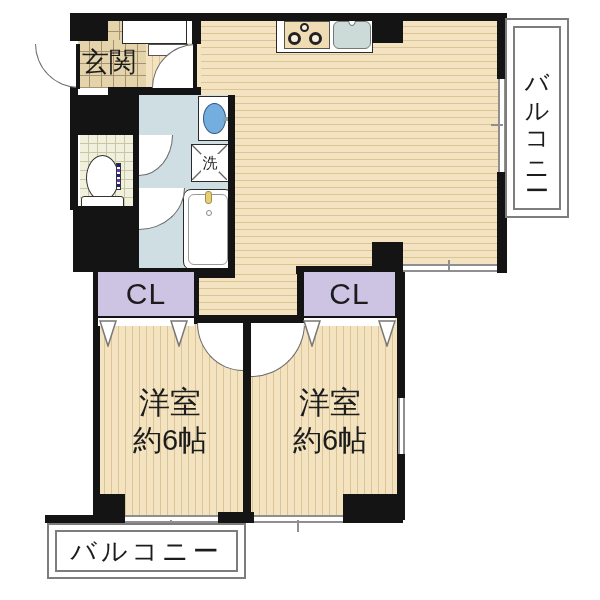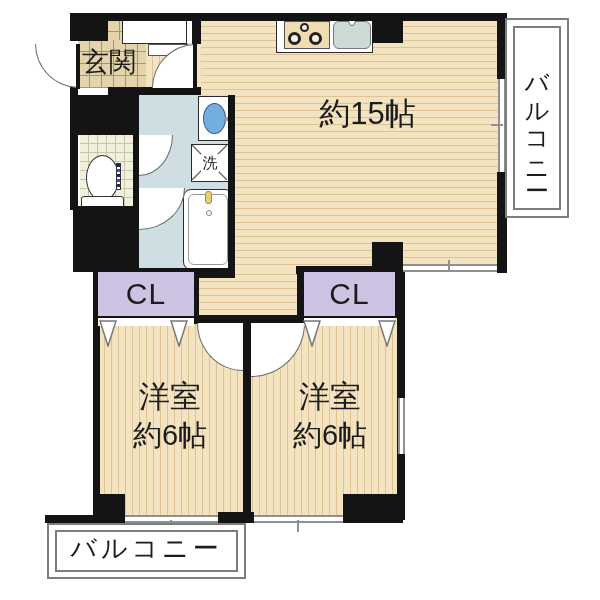--- a/index.html
+++ b/index.html
@@ -23,21 +23,21 @@
   .wall{background:var(--wall,#141414);}
   .win-h{background:#fff;border-top:2px solid var(--window,#8f8f8f);border-bottom:2px solid var(--window,#8f8f8f);}
   .win-v{background:#fff;border-left:2px solid var(--window,#8f8f8f);border-right:2px solid var(--window,#8f8f8f);}
   .tick{background:var(--window,#8f8f8f);}
   .fixture{background:#fff;border:1.5px solid #2a2a2a;}
   .arc{background:#fff;}
   .balc{background:#fff;border:2px solid var(--balcony_border,#7d7d7d);}
   .balc-inner{background:#fff;border:2px solid var(--balcony_border,#7d7d7d);}
   .closet{background:var(--closet,#cdc3e3);border:2.5px solid var(--wall,#141414);
     display:flex;align-items:center;justify-content:center;font-size:30px;letter-spacing:1px;}
-  .label{display:flex;flex-direction:column;align-items:center;text-align:center;line-height:1.25;}
+  .label{display:flex;flex-direction:column;align-items:center;justify-content:center;text-align:center;line-height:1.25;}
   .v-text{writing-mode:vertical-rl;text-orientation:mixed;display:flex;align-items:center;justify-content:center;}
 </style>
 </head>
 <body>
 
 <div id="plan">
 
   <div class="abs wood-h" style="left:200px;top:20px;width:298px;height:248px;"></div>
   <div class="abs wood-h" style="left:198px;top:268px;width:100px;height:48px;"></div>
   <div class="abs tile" style="left:108px;top:20px;width:40px;height:23px;"></div>
@@ -155,21 +155,20 @@
   </div>
   <div class="abs balc" style="left:47px;top:523px;width:199px;height:56px;"></div>
   <div class="abs balc-inner label" style="left:55px;top:530px;width:183px;height:42px;font-size:26px;letter-spacing:4px;">
     <span>バルコニー</span>
   </div>
 
   <div class="abs label" style="left:76px;top:46px;width:66px;height:34px;font-size:27px;">
     <span>玄関</span>
   </div>
   <div class="abs label" style="left:280px;top:95px;width:175px;height:84px;">
-    <span style="font-size:31px;">約15帖</span>
   </div>
   <div class="abs label" style="left:95px;top:378px;width:150px;height:86px;">
     <span style="font-size:31px;">洋室</span>
     <span style="font-size:29px;">約6帖</span>
   </div>
   <div class="abs label" style="left:255px;top:378px;width:150px;height:86px;">
     <span style="font-size:31px;">洋室</span>
     <span style="font-size:29px;">約6帖</span>
   </div>
 

